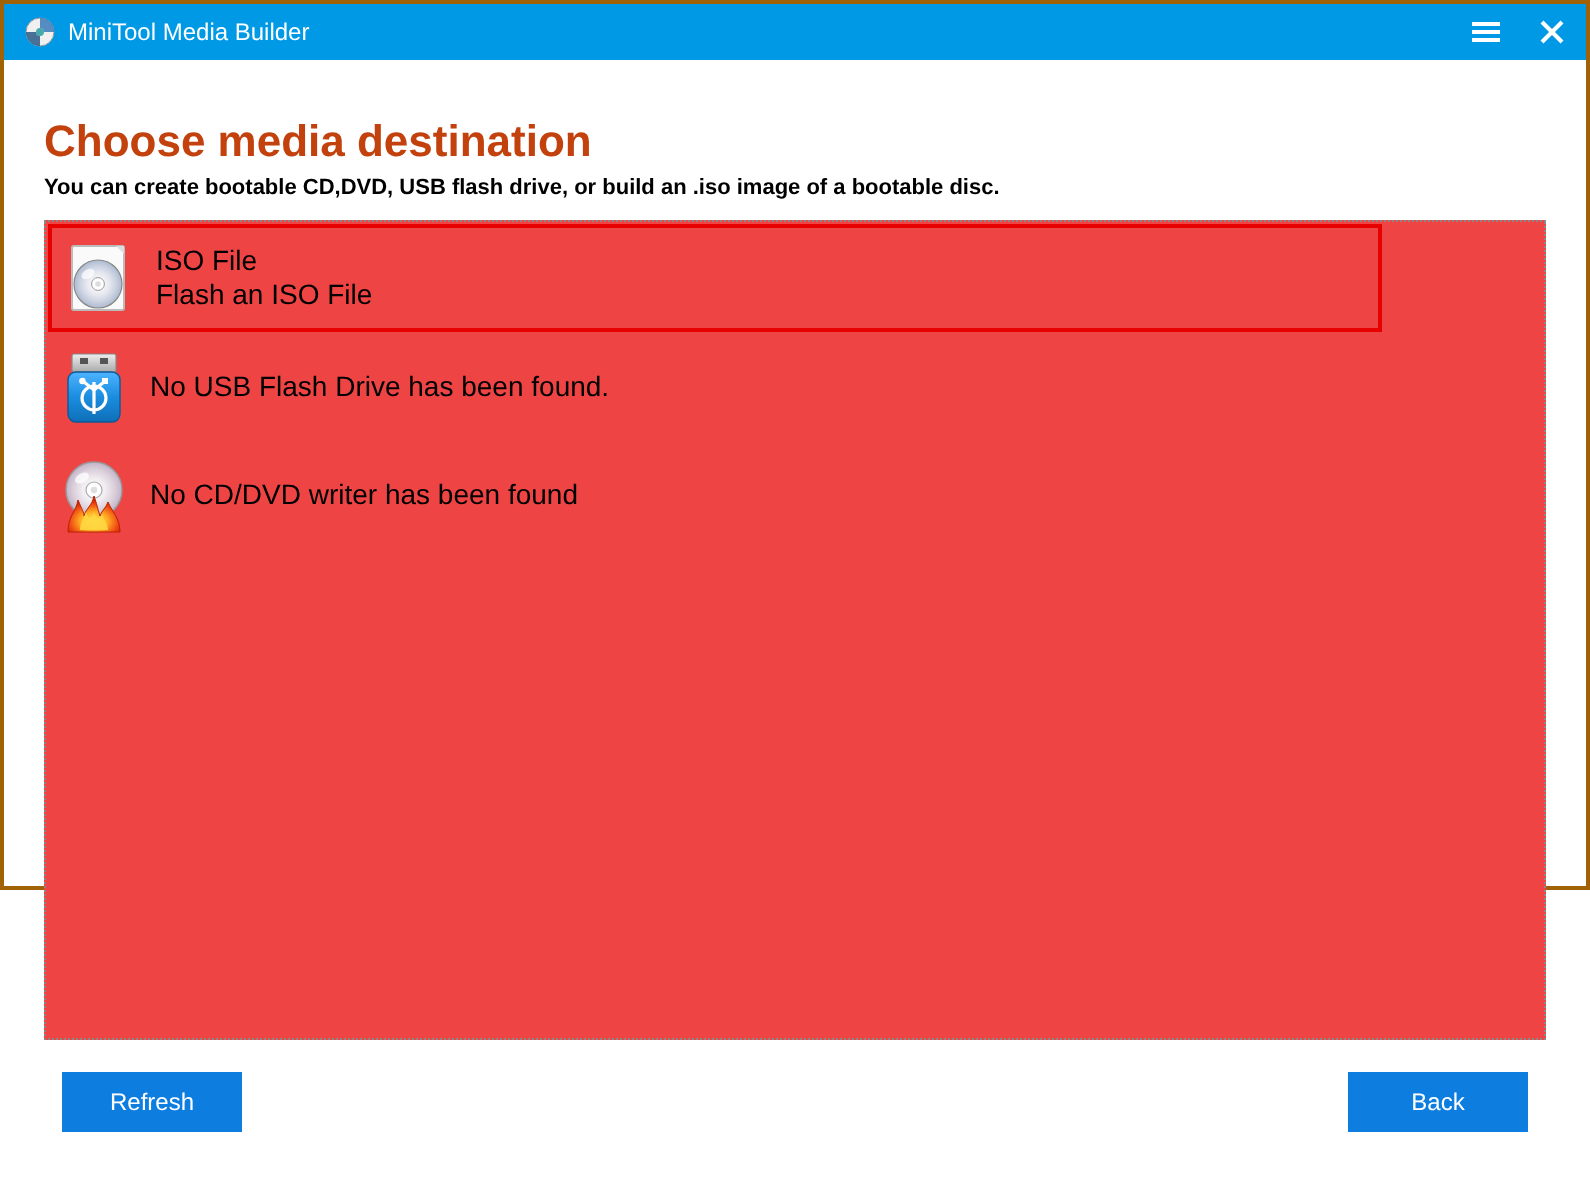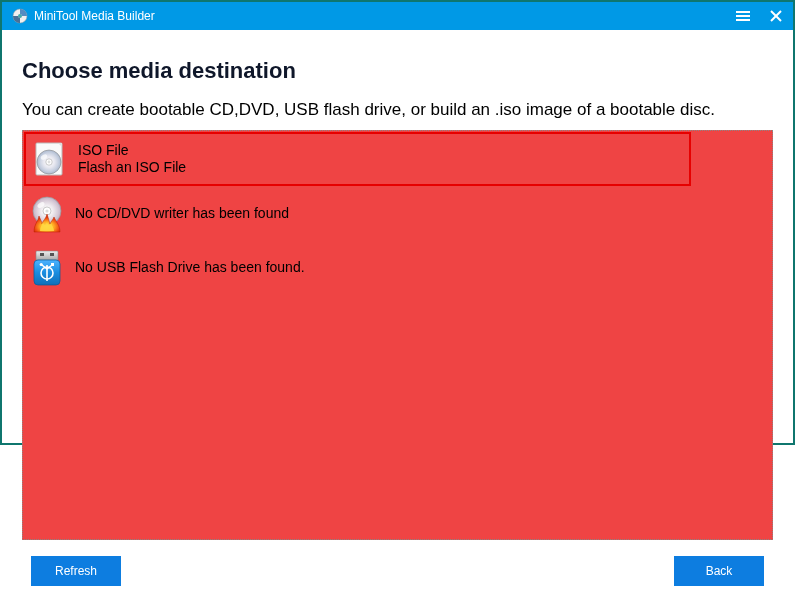--- a/index.html
+++ b/index.html
@@ -10,21 +10,21 @@
     body {
       font-family: "Segoe UI", Tahoma, Arial, sans-serif;
       background: #fff;
       width: 795px;
       height: 595px;
       overflow: hidden;
     }
     .outer-frame {
       width: 795px;
       height: 445px;
-      border: 2px solid #0f766e;
+      border: 2px solid #a16207;
       background: #fff;
     }
     .title-bar {
       height: 28px;
       background: #0099e6;
       display: flex;
       align-items: center;
       justify-content: space-between;
       padding: 0 10px;
       color: #fff;
@@ -52,29 +52,30 @@
     }
     .title-right span {
       cursor: pointer;
       display: flex;
       align-items: center;
     }
     .content-area {
       padding: 28px 20px 16px 20px;
     }
     .heading {
-      color: #0f172a;
+      color: #c2410c;
       font-size: 22px;
       font-weight: 600;
-      margin-bottom: 16px;
+      margin-bottom: 4px;
     }
     .subheading {
       color: #000;
-      font-size: 17px;
+      font-size: 11px;
       margin-bottom: 10px;
+      font-weight: bold;
     }
     .list-container {
       border: 1px dotted #888;
       height: 410px;
       background: #ef4444;
     }
     .option-row {
       display: flex;
       align-items: center;
       padding: 7px 4px;
@@ -178,50 +179,20 @@
               </radialGradient>
             </defs>
             <circle cx="19" cy="23" r="3.2" fill="#fff" stroke="#999" stroke-width="0.5"></circle>
             <circle cx="19" cy="23" r="1.4" fill="#ddd"></circle>
             <ellipse cx="14" cy="18" rx="3.5" ry="2.2" fill="#fff" opacity="0.7" transform="rotate(-30 14 18)"></ellipse>
           </svg>
         </div>
         <div class="option-text">
           <span class="option-title">ISO File</span>
           <span class="option-subtitle">Flash an ISO File</span>
-        </div>
-      </div>
-
-      <div class="option-row">
-        <div class="option-icon">
-          <svg width="40" height="40" viewBox="0 0 40 40">
-            <defs>
-              <radialGradient id="disc2" cx="50%" cy="50%" r="55%">
-                <stop offset="0%" stop-color="#fff"></stop>
-                <stop offset="38%" stop-color="#f0ecf0"></stop>
-                <stop offset="70%" stop-color="#d8ccd8"></stop>
-                <stop offset="100%" stop-color="#b8a8c0"></stop>
-              </radialGradient>
-              <radialGradient id="flame" cx="50%" cy="70%" r="60%">
-                <stop offset="0%" stop-color="#ffea55"></stop>
-                <stop offset="45%" stop-color="#ffaa22"></stop>
-                <stop offset="80%" stop-color="#ee4411"></stop>
-                <stop offset="100%" stop-color="#cc2200"></stop>
-              </radialGradient>
-            </defs>
-            <circle cx="20" cy="17" r="14" fill="url(#disc2)" stroke="#999" stroke-width="0.7"></circle>
-            <circle cx="20" cy="17" r="4" fill="#fff" stroke="#aaa" stroke-width="0.6"></circle>
-            <circle cx="20" cy="17" r="1.6" fill="#ddd"></circle>
-            <ellipse cx="14" cy="11" rx="3.8" ry="2.3" fill="#fff" opacity="0.75" transform="rotate(-30 14 11)"></ellipse>
-            <path d="M7 38 C7 30 11 28 12 22 C14 27 15 28 15 30 C16 26 19 25 20 20 C22 26 22 27 23 30 C24 27 26 26 27 23 C29 28 33 31 33 38 Z" fill="url(#flame)" stroke="#b82200" stroke-width="0.5"></path>
-            <path d="M13 37 C13 33 15 31 16 28 C17 32 19 32 20 28 C21 32 23 32 24 29 C25 32 27 34 27 37 Z" fill="#ffd740" opacity="0.9"></path>
-          </svg>
-        </div>
-        <div class="option-text">
-          <span class="option-title">No CD/DVD writer has been found</span>
         </div>
       </div>
 
       <div class="option-row">
         <div class="option-icon">
           <svg width="40" height="40" viewBox="0 0 40 40">
             <defs>
               <linearGradient id="usbBody" x1="0%" y1="0%" x2="0%" y2="100%">
                 <stop offset="0%" stop-color="#4db3ff"></stop>
                 <stop offset="50%" stop-color="#1a8de0"></stop>
@@ -242,20 +213,50 @@
             <circle cx="14.2" cy="16.5" r="1.6" fill="#fff"></circle>
             <line x1="20" y1="21" x2="25" y2="17" stroke="#fff" stroke-width="1.6"></line>
             <rect x="24" y="15" width="3" height="3" fill="#fff"></rect>
           </svg>
         </div>
         <div class="option-text">
           <span class="option-title">No USB Flash Drive has been found.</span>
         </div>
       </div>
 
+      <div class="option-row">
+        <div class="option-icon">
+          <svg width="40" height="40" viewBox="0 0 40 40">
+            <defs>
+              <radialGradient id="disc2" cx="50%" cy="50%" r="55%">
+                <stop offset="0%" stop-color="#fff"></stop>
+                <stop offset="38%" stop-color="#f0ecf0"></stop>
+                <stop offset="70%" stop-color="#d8ccd8"></stop>
+                <stop offset="100%" stop-color="#b8a8c0"></stop>
+              </radialGradient>
+              <radialGradient id="flame" cx="50%" cy="70%" r="60%">
+                <stop offset="0%" stop-color="#ffea55"></stop>
+                <stop offset="45%" stop-color="#ffaa22"></stop>
+                <stop offset="80%" stop-color="#ee4411"></stop>
+                <stop offset="100%" stop-color="#cc2200"></stop>
+              </radialGradient>
+            </defs>
+            <circle cx="20" cy="17" r="14" fill="url(#disc2)" stroke="#999" stroke-width="0.7"></circle>
+            <circle cx="20" cy="17" r="4" fill="#fff" stroke="#aaa" stroke-width="0.6"></circle>
+            <circle cx="20" cy="17" r="1.6" fill="#ddd"></circle>
+            <ellipse cx="14" cy="11" rx="3.8" ry="2.3" fill="#fff" opacity="0.75" transform="rotate(-30 14 11)"></ellipse>
+            <path d="M7 38 C7 30 11 28 12 22 C14 27 15 28 15 30 C16 26 19 25 20 20 C22 26 22 27 23 30 C24 27 26 26 27 23 C29 28 33 31 33 38 Z" fill="url(#flame)" stroke="#b82200" stroke-width="0.5"></path>
+            <path d="M13 37 C13 33 15 31 16 28 C17 32 19 32 20 28 C21 32 23 32 24 29 C25 32 27 34 27 37 Z" fill="#ffd740" opacity="0.9"></path>
+          </svg>
+        </div>
+        <div class="option-text">
+          <span class="option-title">No CD/DVD writer has been found</span>
+        </div>
+      </div>
+
     </div>
 
     <div class="footer-buttons">
       <button class="btn">Refresh</button>
       <button class="btn">Back</button>
     </div>
   </div>
 
 </div>
 

